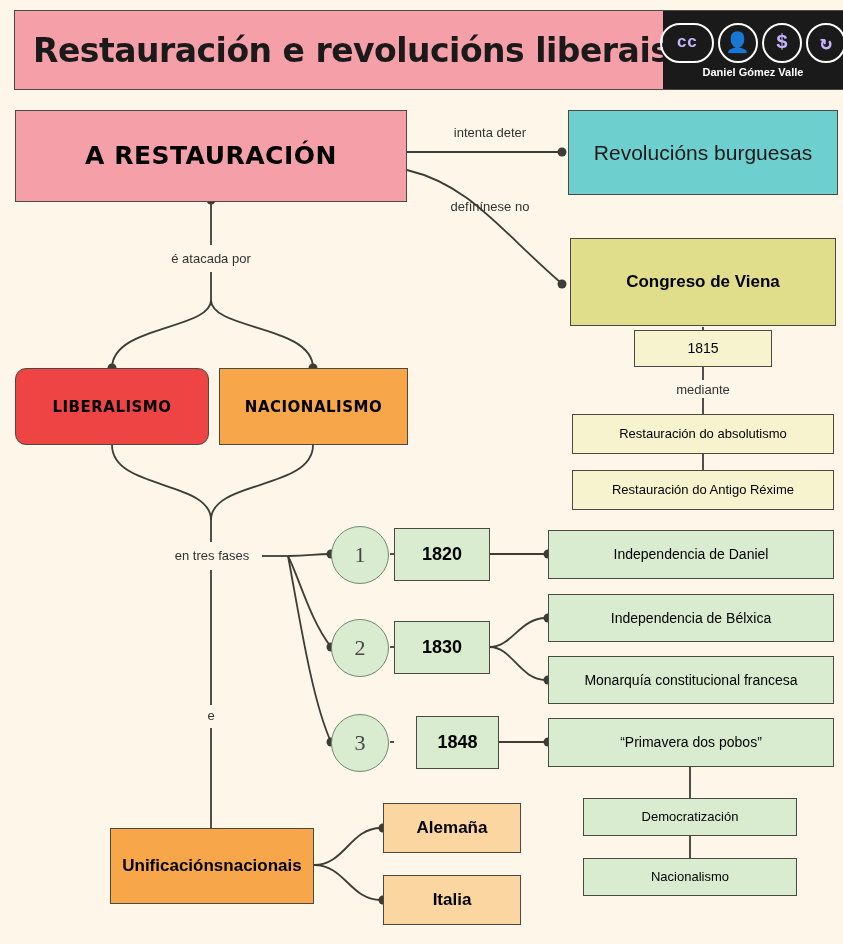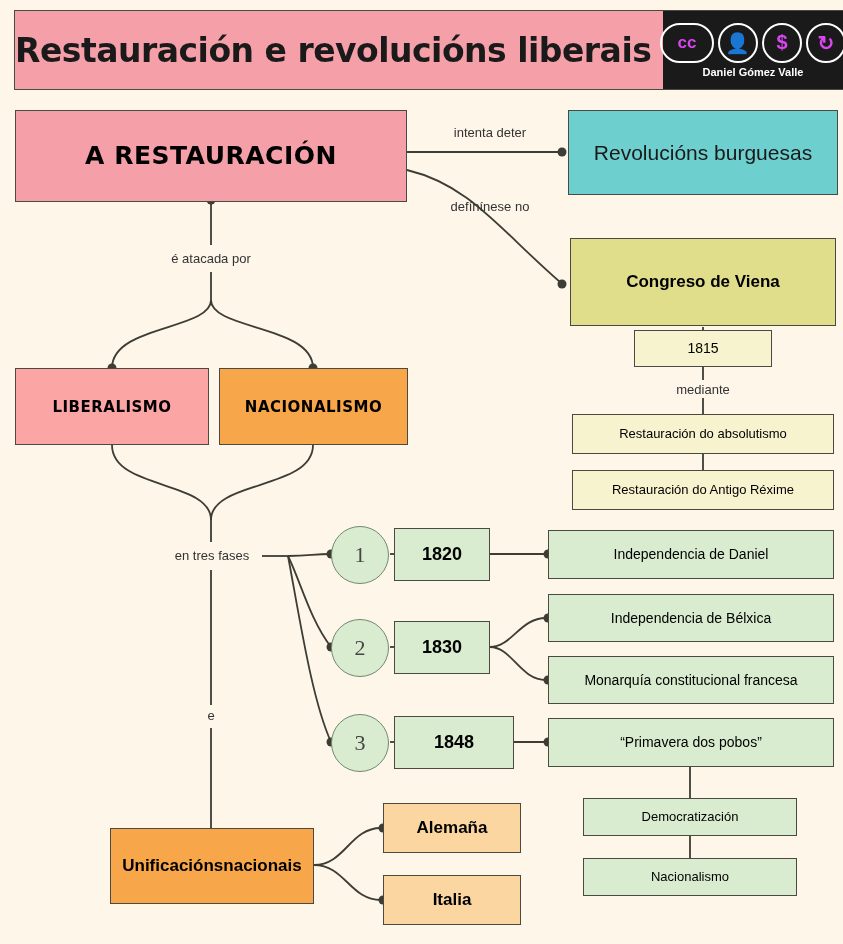--- a/index.html
+++ b/index.html
@@ -55,20 +55,21 @@
     background: #f5a0a9;
     border: 1px solid #4a4a42;
     display: flex;
     align-items: center;
   }
   #title-text {
     font-family: "DejaVu Sans", sans-serif;
     font-size: 33px;
     font-weight: bold;
     color: #1a1a1a;
+    margin-left: 18px;
     letter-spacing: -0.5px;
   }
   #cc-badge {
     position: absolute;
     right: 0px; top: 0px;
     width: 180px; height: 78px;
     background: #1a1a1a;
     display: flex;
     flex-direction: column;
     align-items: center;
@@ -76,44 +77,44 @@
   }
   #cc-icons {
     display: flex;
     gap: 4px;
     align-items: center;
   }
   .cc-circle {
     width: 40px; height: 40px;
     border-radius: 50%;
     border: 2.5px solid #fff;
-    color: #d946ef;
-    display: flex;
-    align-items: center;
-    justify-content: center;
-    font-family: Liberation Sans, sans-serif;
+    color: #c4b5fd;
+    display: flex;
+    align-items: center;
+    justify-content: center;
+    font-family: Liberation Mono, monospace;
     font-size: 20px;
     font-weight: bold;
     box-sizing: border-box;
   }
   .cc-circle.wide { width: 54px; border-radius: 28px; font-size: 17px; }
   #cc-author {
     color: #fff;
     font-size: 11px;
     font-weight: bold;
     margin-top: 3px;
     font-family: "Liberation Sans", sans-serif;
   }
 
   
   .pink   { background: #f5a0a9; }
   .teal   { background: #6ecfcf; }
   .olive  { background: #e0dd8b; }
   .cream  { background: #f7f3cf; }
-  .green  { background: #fca5a5; }
+  .green  { background: #ef4444; border-radius: 11px; }
   .orange { background: #f7a64a; }
   .lgreen { background: #d9ecd0; }
   .lorange{ background: #fbd6a0; }
 
   .big-head {
     font-family: "DejaVu Sans", sans-serif;
     font-size: 25px;
     font-weight: bold;
     letter-spacing: 0.5px;
   }
@@ -238,21 +239,21 @@
   <div class="node circle-node" style="left:331px; top:526px; width:58px; height:58px; border-color:#6f8a6f;">1</div>
   <div class="node lgreen num-box" style="left:394px; top:528px; width:96px; height:53px;">1820</div>
   <div class="node lgreen plain-14" style="left:548px; top:530px; width:286px; height:49px;">Independencia de Daniel</div>
 
   <div class="node circle-node" style="left:331px; top:619px; width:58px; height:58px; border-color:#6f8a6f;">2</div>
   <div class="node lgreen num-box" style="left:394px; top:621px; width:96px; height:53px;">1830</div>
   <div class="node lgreen plain-14" style="left:548px; top:594px; width:286px; height:48px;">Independencia de Bélxica</div>
   <div class="node lgreen plain-14" style="left:548px; top:656px; width:286px; height:48px;">Monarquía constitucional francesa</div>
 
   <div class="node circle-node" style="left:331px; top:714px; width:58px; height:58px; border-color:#6f8a6f;">3</div>
-  <div class="node lgreen num-box" style="left:394px; top:716px; width:120px; height:53px;">1848</div>
+  <div class="node lgreen num-box" style="left:416px; top:716px; width:83px; height:53px;">1848</div>
   <div class="node lgreen plain-14" style="left:548px; top:718px; width:286px; height:49px;">“Primavera dos pobos”</div>
 
   <div class="node lgreen plain-13" style="left:583px; top:798px; width:214px; height:38px;">Democratización</div>
   <div class="node lgreen plain-13" style="left:583px; top:858px; width:214px; height:38px;">Nacionalismo</div>
 
   <div class="node orange bold-16" style="left:110px; top:828px; width:204px; height:76px; flex-direction:row;">
       <div>Unificacións</div>
       <div>nacionais</div>
     </div>
 

